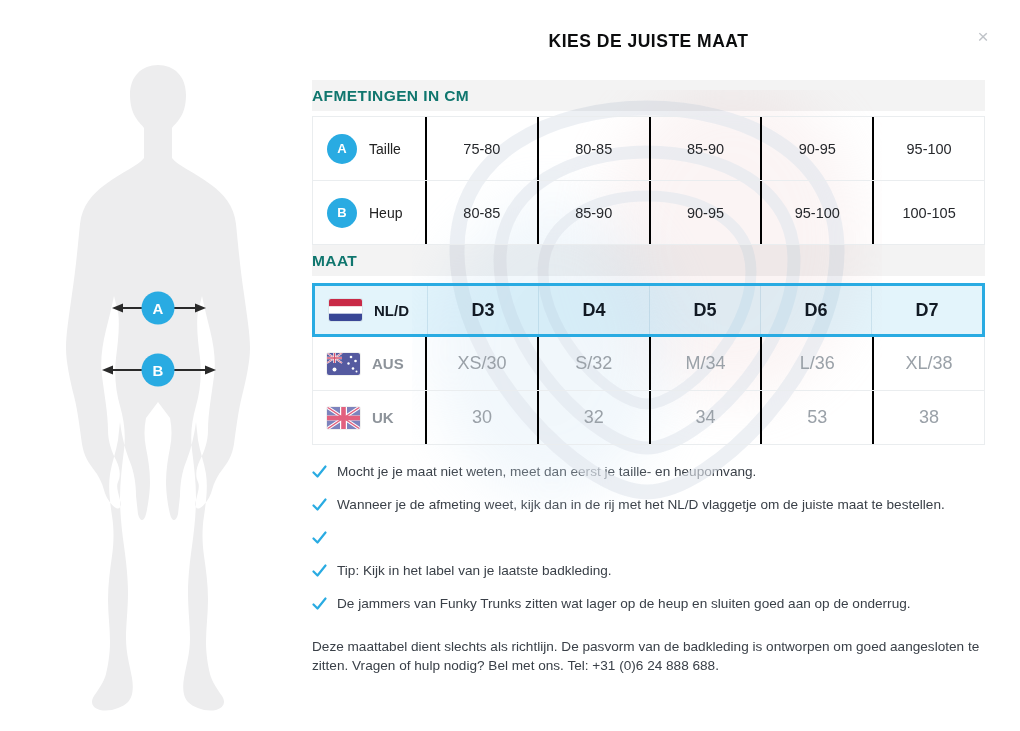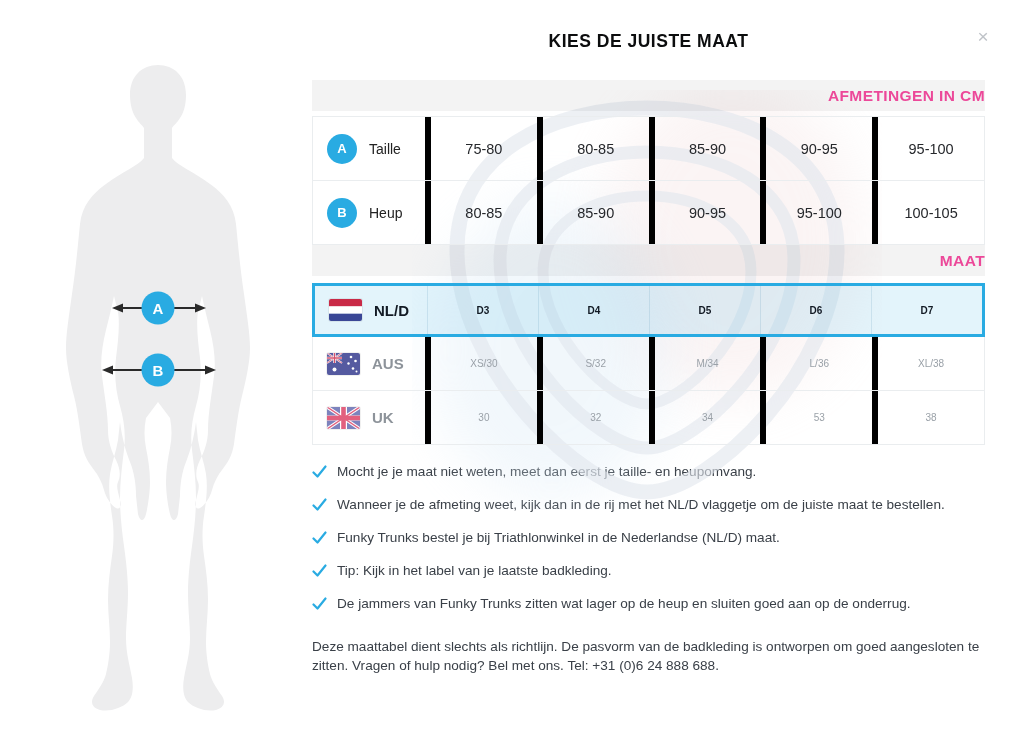--- a/index.html
+++ b/index.html
@@ -14,41 +14,41 @@
   .figure{position:absolute;left:58px;top:62px;width:200px;height:650px;}
 
   
   .content{position:absolute;left:312px;top:31px;width:673px;}
   .page-title{margin:0;text-align:center;font-size:17.5px;font-weight:bold;letter-spacing:.5px;color:#0c0d0e;}
 
   .tables{position:relative;margin-top:28px;background:#fff;}
   .watermark{position:absolute;left:100px;top:10px;z-index:0;}
   .tbl-layer{position:relative;z-index:1;}
 
-  .bar{height:31px;line-height:31px;text-align:right;font-weight:bold;font-size:15.5px;
-       color:#ec4899;background:rgba(15,15,15,.05);letter-spacing:.4px;}
+  .bar{height:31px;line-height:31px;text-align:left;font-weight:bold;font-size:15.5px;
+       color:#0f766e;background:rgba(15,15,15,.05);letter-spacing:.4px;}
   .gap5{height:5px;} .gap7{height:7px;}
 
   .grid-row{display:grid;grid-template-columns:112px repeat(5,1fr);height:63px;}
   .m-table{border:1px solid #eaedef;border-bottom:none;}
   .m-table .grid-row{border-bottom:1px solid #eaedef;}
   .cell{display:flex;align-items:center;justify-content:center;font-size:14.5px;color:#26282c;
-        border-left:6px solid #000000;}
+        border-left:2px solid #000000;}
   .cell:first-child{border-left:none;justify-content:flex-start;padding-left:14px;gap:12px;}
 
   .marker-dot{width:30px;height:30px;border-radius:50%;display:flex;align-items:center;justify-content:center;
               color:#fff;font-weight:bold;font-size:13px;flex:0 0 auto;}
   .row-label{font-size:14px;color:#222;}
 
   .size-row{display:grid;grid-template-columns:112px repeat(5,1fr);height:54px;box-sizing:border-box;
             border:1px solid #eaedef;border-top:none;}
   .size-row.hl{border:3px solid #29abe2;background:rgba(41,171,226,.13);}
   .size-row.hl .cell{border-left:1px solid rgba(90,150,185,.18);}
   .size-row.hl .cell:first-child{border-left:none;}
-  .size-row .val{font-size:10px;}
+  .size-row .val{font-size:18px;}
   .size-row.hl .val{font-weight:bold;color:#121a24;}
   .size-row.dim .val{color:#9aa1a8;}
   .size-row .c-label{font-weight:bold;font-size:15px;color:#121a24;}
   .size-row.dim .c-label{color:#8d939a;}
   .flag{flex:0 0 auto;border-radius:2px;box-shadow:0 0 0 1px rgba(0,0,0,.06);}
 
   .notes{list-style:none;margin:19px 0 0 0;padding:0;}
   .notes li{display:flex;align-items:flex-start;gap:10px;margin-bottom:18px;
             font-size:13.6px;color:#3a4048;line-height:15px;}
   .check{flex:0 0 auto;margin-top:1px;}
@@ -322,21 +322,20 @@
       <li>
         <svg class="check" width="15" height="14" viewBox="0 0 15 14">
           <polyline points="1.5,7.5 5.5,11.5 13.5,1.5" fill="none" stroke="#29abe2" stroke-width="2.2" stroke-linecap="round" stroke-linejoin="round"></polyline>
         </svg>
         <span>Wanneer je de afmeting weet, kijk dan in de rij met het NL/D vlaggetje om de juiste maat te bestellen.</span>
       </li>
       <li>
         <svg class="check" width="15" height="14" viewBox="0 0 15 14">
           <polyline points="1.5,7.5 5.5,11.5 13.5,1.5" fill="none" stroke="#29abe2" stroke-width="2.2" stroke-linecap="round" stroke-linejoin="round"></polyline>
         </svg>
-        <span>Funky Trunks bestel je bij Triathlonwinkel in de Nederlandse (NL/D) maat.</span>
       </li>
       <li>
         <svg class="check" width="15" height="14" viewBox="0 0 15 14">
           <polyline points="1.5,7.5 5.5,11.5 13.5,1.5" fill="none" stroke="#29abe2" stroke-width="2.2" stroke-linecap="round" stroke-linejoin="round"></polyline>
         </svg>
         <span>Tip: Kijk in het label van je laatste badkleding.</span>
       </li>
       <li>
         <svg class="check" width="15" height="14" viewBox="0 0 15 14">
           <polyline points="1.5,7.5 5.5,11.5 13.5,1.5" fill="none" stroke="#29abe2" stroke-width="2.2" stroke-linecap="round" stroke-linejoin="round"></polyline>

